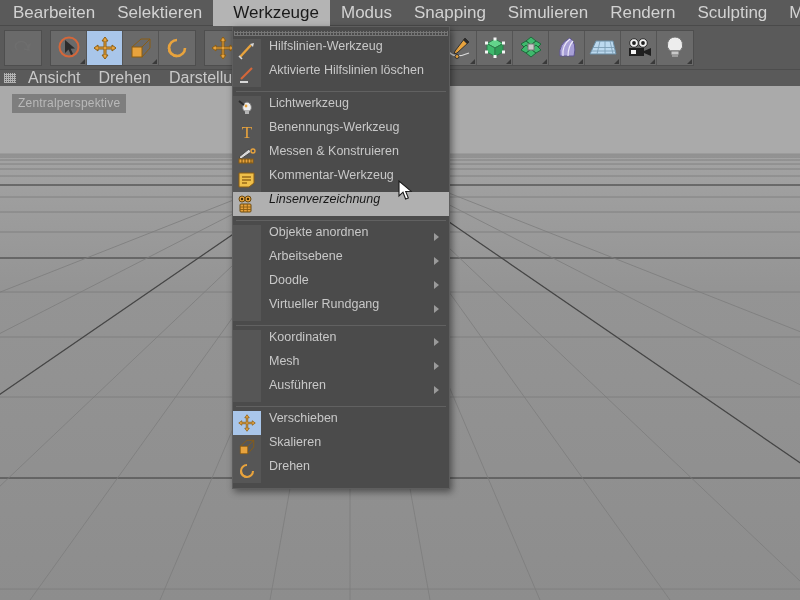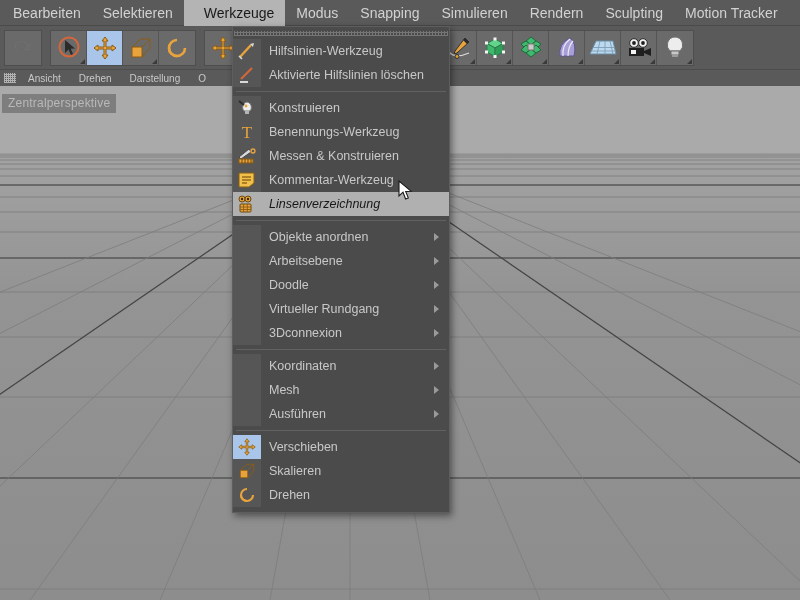--- a/index.html
+++ b/index.html
@@ -23,40 +23,40 @@
     background: #aaaaaa;
   }
   #viewport .ground {
     position: absolute; left:0; top:68px; width:800px; height:446px;
     background: linear-gradient(to bottom, #a3a3a3 0%, #949494 30%, #8d8d8d 100%);
   }
   #viewport svg { position: absolute; left:0; top:0; }
 
   
   .vp-label {
-    position: absolute; left: 2px; top: 94px;
+    position: absolute; left: 12px; top: 94px;
     font-size: 12px; color: #b9b9b9;
     background: #7e7e7e;
     padding: 2px 6px 3px 6px;
     letter-spacing: .2px;
   }
 
   
   #menubar {
     position: absolute; left: 0; top: 0; width: 800px; height: 26px;
     background: #5a5a5a;
     border-bottom: 1px solid #4a4a4a;
     display: flex; align-items: stretch;
     padding-left: 2px;
     white-space: nowrap;
   }
   #menubar .mi {
     display: flex; align-items: center;
     padding: 0 11px;
-    font-size: 14px;
+    font-size: 17px;
     color: #d2d2d2;
     height: 26px;
   }
   #menubar .mi.active {
     background: #b4b4b4;
     color: #1a1a1a;
     padding-left: 20px;
   }
 
   
@@ -87,21 +87,21 @@
     width: 0; height: 0;
     border-left: 5px solid transparent;
     border-bottom: 5px solid #3a3a3a;
   }
 
   
   #vpmenu {
     position: absolute; left: 0; top: 70px; width: 800px; height: 16px;
     background: #5a5a5a;
     display: flex; align-items: center;
-    font-size: 10px; color: #c9c9c9;
+    font-size: 16px; color: #c9c9c9;
     padding-left: 2px;
     white-space: nowrap;
   }
   #vpmenu .vmi { padding: 0 9px; }
   #vpmenu .grip {
     width: 12px; height: 10px; margin: 0 3px 0 2px;
     background-image:
       repeating-linear-gradient(0deg, #c2c2c2 0 1px, transparent 1px 2px),
       repeating-linear-gradient(90deg, #c2c2c2 0 1px, transparent 1px 2px);
     opacity: .85;
@@ -117,21 +117,21 @@
     padding: 4px 0 5px 0;
     z-index: 40;
   }
   #dropdown .tear {
     height: 5px; margin: 0 1px 3px 1px;
     background-image: repeating-linear-gradient(90deg,#9a9a9a 0 1px, transparent 1px 3px),
                       repeating-linear-gradient(0deg,#9a9a9a 0 1px, transparent 1px 3px);
     opacity:.55;
   }
   .drow {
-    display: flex; align-items: center;
+    display: flex; align-items: flex-start;
     height: 24px;
     font-size: 12.5px;
     color: #c8c8c8;
     position: relative;
   }
   .drow .ico {
     width: 28px; min-width:28px; height: 24px;
     display:flex; align-items:center; justify-content:center;
     background: #565656;
   }
@@ -437,21 +437,21 @@
 
     <div class="drow">
       <span class="ico">
         <svg width="20" height="18" viewBox="0 0 20 18">
           <path d="M10 3 A5.5 5.5 0 0 1 13 12 L7 12 A5.5 5.5 0 0 1 10 3 Z" fill="#ededed" stroke="#777"></path>
           <rect x="8" y="12" width="4" height="3" fill="#b5b5b5"></rect>
           <path d="M2 2 L7 6" stroke="#2b2b2b" stroke-width="2"></path>
           <circle cx="9" cy="7" r="1.4" fill="#e8a33d"></circle>
         </svg>
       </span>
-      <span class="lbl">Konstruieren</span>
+      <span class="lbl">Lichtwerkzeug</span>
     </div>
     <div class="drow">
       <span class="ico">
         <svg width="20" height="18" viewBox="0 0 20 18">
           <text x="10" y="15" font-family="Liberation Serif, serif" font-size="17" fill="#e8a33d" text-anchor="middle">T</text>
         </svg>
       </span>
       <span class="lbl">Benennungs-Werkzeug</span>
     </div>
     <div class="drow">
@@ -517,25 +517,20 @@
     <div class="drow">
       <span class="ico"></span>
       <span class="lbl">Doodle</span>
       <span class="arr"></span>
     </div>
     <div class="drow">
       <span class="ico"></span>
       <span class="lbl">Virtueller Rundgang</span>
       <span class="arr"></span>
     </div>
-    <div class="drow">
-      <span class="ico"></span>
-      <span class="lbl">3Dconnexion</span>
-      <span class="arr"></span>
-    </div>
 
     <div class="dsep"></div>
 
     <div class="drow">
       <span class="ico"></span>
       <span class="lbl">Koordinaten</span>
       <span class="arr"></span>
     </div>
     <div class="drow">
       <span class="ico"></span>

